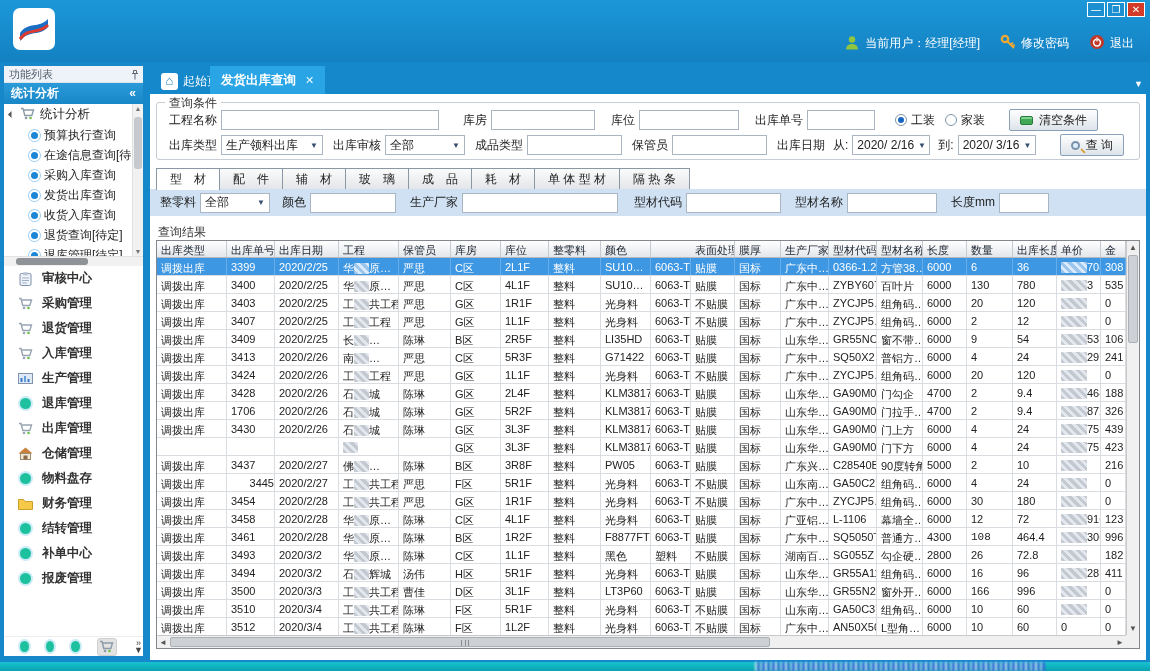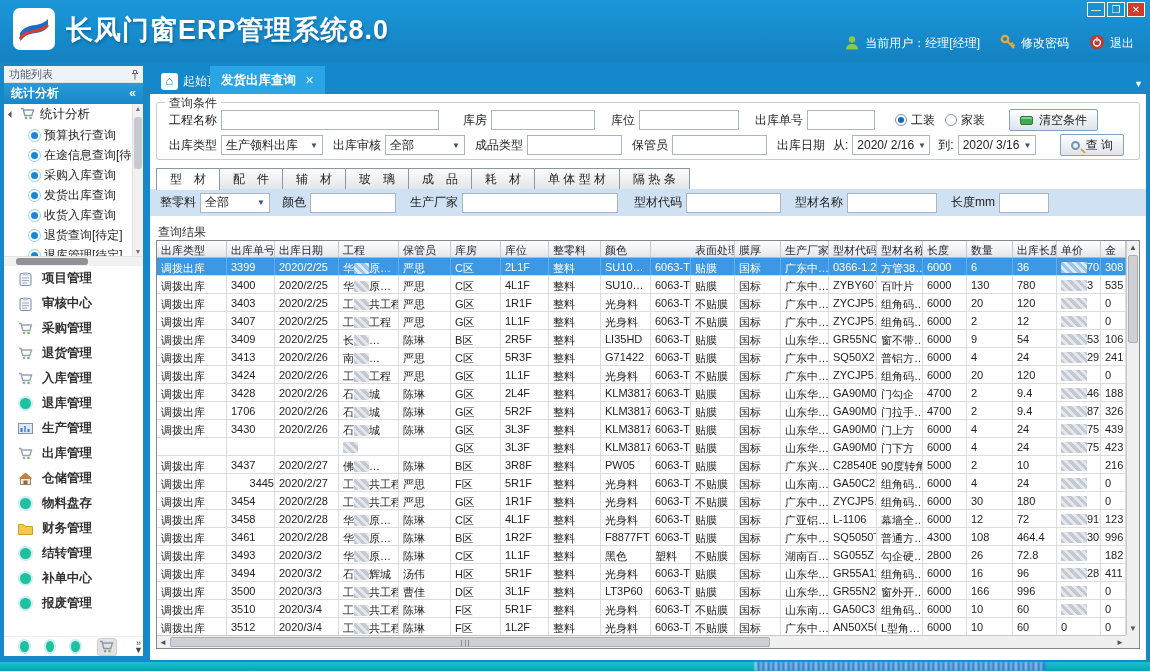--- a/index.html
+++ b/index.html
@@ -99,21 +99,20 @@
 <body>
 
 <div class="titlebar">
   <span class="logo">
     <svg width="42" height="42" viewBox="0 0 42 42">
       <rect width="42" height="42" rx="7" fill="#ffffff"></rect>
       <path d="M7 25 C16 13,25 21,35 11 L35 19 C26 29,17 21,7 33 Z" fill="#1a6fc4"></path>
       <path d="M7 31 C16 19,25 27,35 17" stroke="#e03a2f" stroke-width="3" fill="none"></path>
     </svg>
   </span>
-  <span class="app-title">长风门窗ERP管理系统8.0</span>
   <div class="winbtns">
     <div class="wbtn">—</div>
     <div class="wbtn">❐</div>
     <div class="wbtn close">✕</div>
   </div>
   <div class="userbar">
     <span class="ubit">
       <span><svg width="16" height="15">
             <circle cx="8" cy="4.5" r="3.2" fill="#8ec63f"></circle>
             <path d="M2 14.5c0-4 3-5.5 6-5.5s6 1.5 6 5.5z" fill="#8ec63f"></path>
@@ -203,30 +202,20 @@
   </div>
   <div class="sections">
       <div class="section-item">
         <span class="sic">
           <svg width="13" height="14" viewBox="0 0 13 14">
             <rect x="1" y="1.5" width="11" height="12" rx="1.5" fill="#eef3fa" stroke="#7d8ea6"></rect>
             <rect x="4" y="0.2" width="5" height="3" rx="1" fill="#b8c4d4"></rect>
             <path d="M3 6h7M3 8.5h7M3 11h5" stroke="#9fb0c4" stroke-width="1"></path>
           </svg>
         </span>
-        <span>项目管理</span>
-      </div>
-      <div class="section-item">
-        <span class="sic">
-          <svg width="13" height="14" viewBox="0 0 13 14">
-            <rect x="1" y="1.5" width="11" height="12" rx="1.5" fill="#eef3fa" stroke="#7d8ea6"></rect>
-            <rect x="4" y="0.2" width="5" height="3" rx="1" fill="#b8c4d4"></rect>
-            <path d="M3 6h7M3 8.5h7M3 11h5" stroke="#9fb0c4" stroke-width="1"></path>
-          </svg>
-        </span>
         <span>审核中心</span>
       </div>
       <div class="section-item">
         <span class="sic">
           <svg width="15" height="13" viewBox="0 0 15 13">
             <path d="M1 1.5h2l1.8 7h7l1.7-5.5H4" fill="none" stroke="#98a4b2" stroke-width="1.4"></path>
             <circle cx="6" cy="11" r="1.3" fill="#98a4b2"></circle>
             <circle cx="10.5" cy="11" r="1.3" fill="#6cc24a"></circle>
           </svg>
         </span>
@@ -244,37 +233,37 @@
       </div>
       <div class="section-item">
         <span class="sic">
           <svg width="15" height="13" viewBox="0 0 15 13">
             <path d="M1 1.5h2l1.8 7h7l1.7-5.5H4" fill="none" stroke="#98a4b2" stroke-width="1.4"></path>
             <circle cx="6" cy="11" r="1.3" fill="#98a4b2"></circle>
             <circle cx="10.5" cy="11" r="1.3" fill="#6cc24a"></circle>
           </svg>
         </span>
         <span>入库管理</span>
-      </div>
-      <div class="section-item">
-        <span class="sic">
-          <span class="gdot"></span>
-        </span>
-        <span>退库管理</span>
       </div>
       <div class="section-item">
         <span class="sic">
           <svg width="15" height="11">
             <rect x="0.5" y="0.5" width="14" height="10" fill="#dfe9f5" stroke="#8193ad"></rect>
             <rect x="2.5" y="5" width="2" height="4" fill="#3f78c8"></rect>
             <rect x="6" y="3" width="2" height="6" fill="#62a0dd"></rect>
             <rect x="9.5" y="6" width="2" height="3" fill="#3f78c8"></rect>
           </svg>
         </span>
         <span>生产管理</span>
+      </div>
+      <div class="section-item">
+        <span class="sic">
+          <span class="gdot"></span>
+        </span>
+        <span>退库管理</span>
       </div>
       <div class="section-item">
         <span class="sic">
           <svg width="15" height="13" viewBox="0 0 15 13">
             <path d="M1 1.5h2l1.8 7h7l1.7-5.5H4" fill="none" stroke="#98a4b2" stroke-width="1.4"></path>
             <circle cx="6" cy="11" r="1.3" fill="#98a4b2"></circle>
             <circle cx="10.5" cy="11" r="1.3" fill="#6cc24a"></circle>
           </svg>
         </span>
         <span>出库管理</span>
@@ -798,21 +787,21 @@
               <div class="tcell" style="width: 48px;">1R2F</div>
               <div class="tcell" style="width: 52px;">整料</div>
               <div class="tcell" style="width: 50px;">F8877FT</div>
               <div class="tcell" style="width: 40px;">6063-T5</div>
               <div class="tcell" style="width: 44px;">贴膜</div>
               <div class="tcell" style="width: 46px;">国标</div>
               <div class="tcell" style="width: 48px;">广东中…</div>
               <div class="tcell" style="width: 48px;">SQ5050T20</div>
               <div class="tcell" style="width: 46px;">普通方…</div>
               <div class="tcell" style="width: 44px;">4300</div>
-              <div class="tcell" style="width: 46px;">108</div>
+              <div class="tcell" style="width: 46px; font-family: Liberation Mono, monospace;">108</div>
               <div class="tcell" style="width: 44px;">464.4</div>
               <div class="tcell" style="width: 44px;"><span class="pxb"></span>306</div>
               <div class="tcell" style="flex: 1 1 0%;">996</div>
             </div>
             <div class="trow">
               <div class="tcell" style="width: 70px;">调拨出库</div>
               <div class="tcell" style="width: 48px;">3493</div>
               <div class="tcell" style="width: 64px;">2020/3/2</div>
               <div class="tcell" style="width: 60px;">华<span class="pxb sm"></span>原…</div>
               <div class="tcell" style="width: 52px;">陈琳</div>

